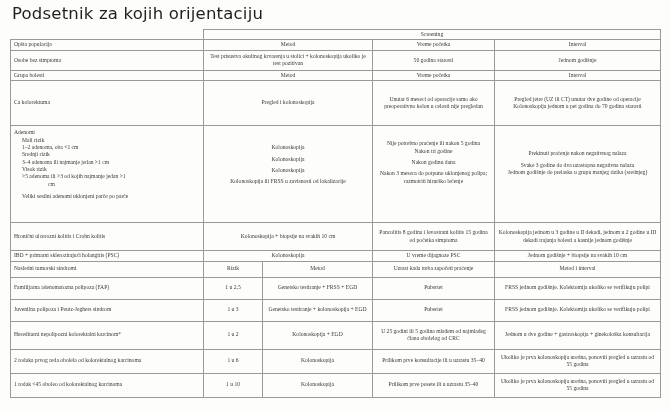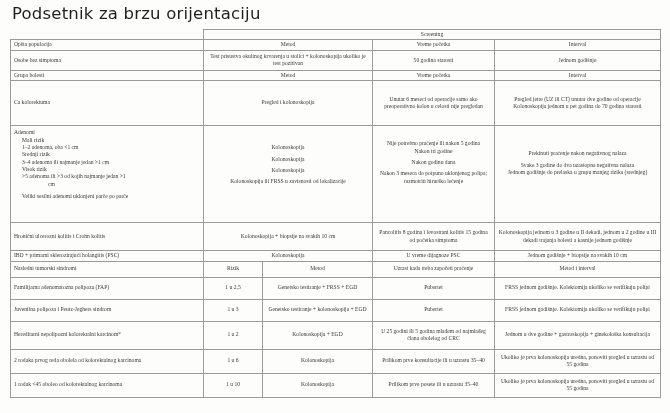--- a/index.html
+++ b/index.html
@@ -62,21 +62,21 @@
   .indent1 { padding-left: 8px; display: block; }
   .indent3 { padding-left: 34px; display: block; }
   .gap { display: block; height: 5px; }
   .sp { display: block; height: 4px; }
 </style>
 </head>
 <body>
 
 <div class="page">
 
-  <div class="title">Podsetnik za brzu orijentaciju</div>
+  <div class="title">Podsetnik za kojih orijentaciju</div>
 
   <div class="tablewrap">
     <table class="sheet">
       <colgroup>
         <col style="width:193px">
         <col style="width:59px">
         <col style="width:110px">
         <col style="width:122px">
         <col style="width:166px">
       </colgroup>

